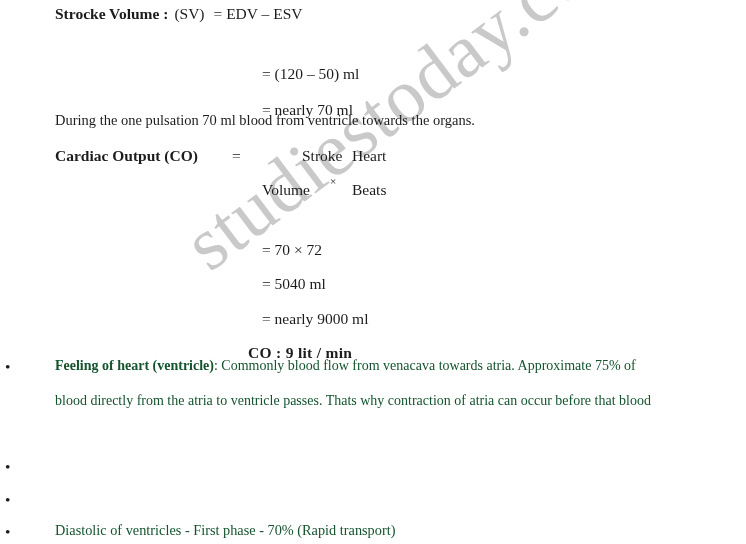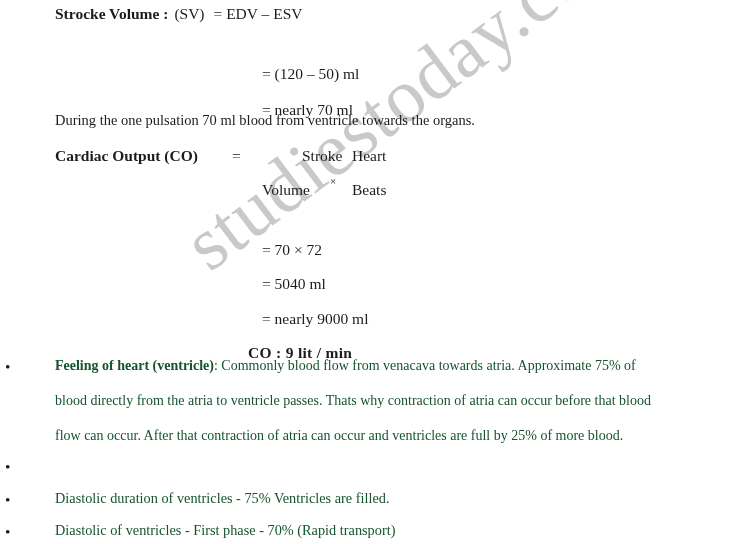--- a/index.html
+++ b/index.html
@@ -135,30 +135,24 @@
     <div class="line eqrow" style="top:287px;">= nearly 9000 ml</div>
     <div class="line eqrow bold" style="top:321px;">CO : 9 lit / min</div>
 
     <div class="bullet-dot" style="top:359px;">•</div>
     <div class="bullet-text" style="top:357px;">
       <span class="tight2"><b>Feeling of heart (ventricle)</b><span>: Commonly blood flow from venacava towards atria. Approximate 75% of</span></span>
     </div>
     <div class="bullet-text" style="top:392px;">
       <span class="tight2">blood directly from the atria to ventricle passes. Thats why contraction of atria can occur before that blood</span>
     </div>
-    <div class="bullet-text" style="top:427px;">
-      <span class="tight2">flow can occur. After that contraction of atria can occur and ventricles are full by 25% of more blood.</span>
-    </div>
 
     <div class="bullet-dot" style="top:459px;">•</div>
 
     <div class="bullet-dot" style="top:492px;">•</div>
-    <div class="bullet-text" style="top:490px;">
-      <span class="tight">Diastolic duration of ventricles - 75% Ventricles are filled.</span>
-    </div>
 
     <div class="bullet-dot" style="top:524px;">•</div>
     <div class="bullet-text" style="top:522px;">
       <span class="tight">Diastolic of ventricles - First phase - 70% (Rapid transport)</span>
     </div>
 
   </div>
 </div>
 
 </body></html>

